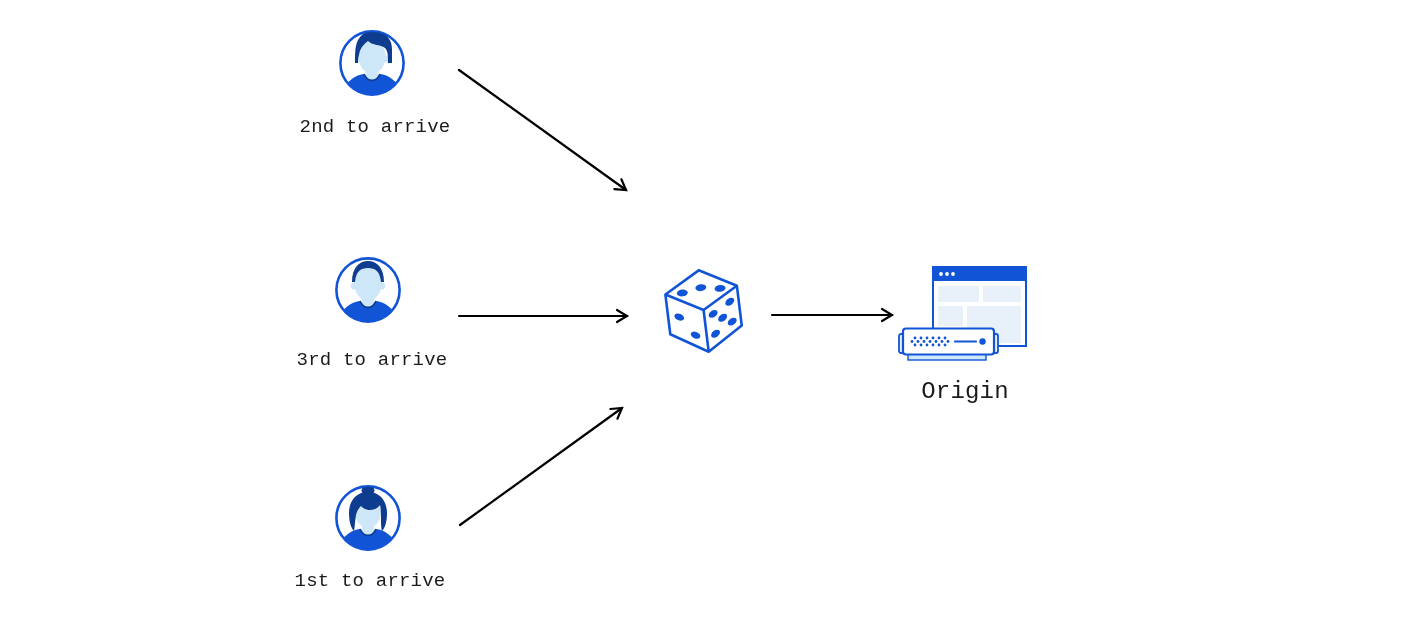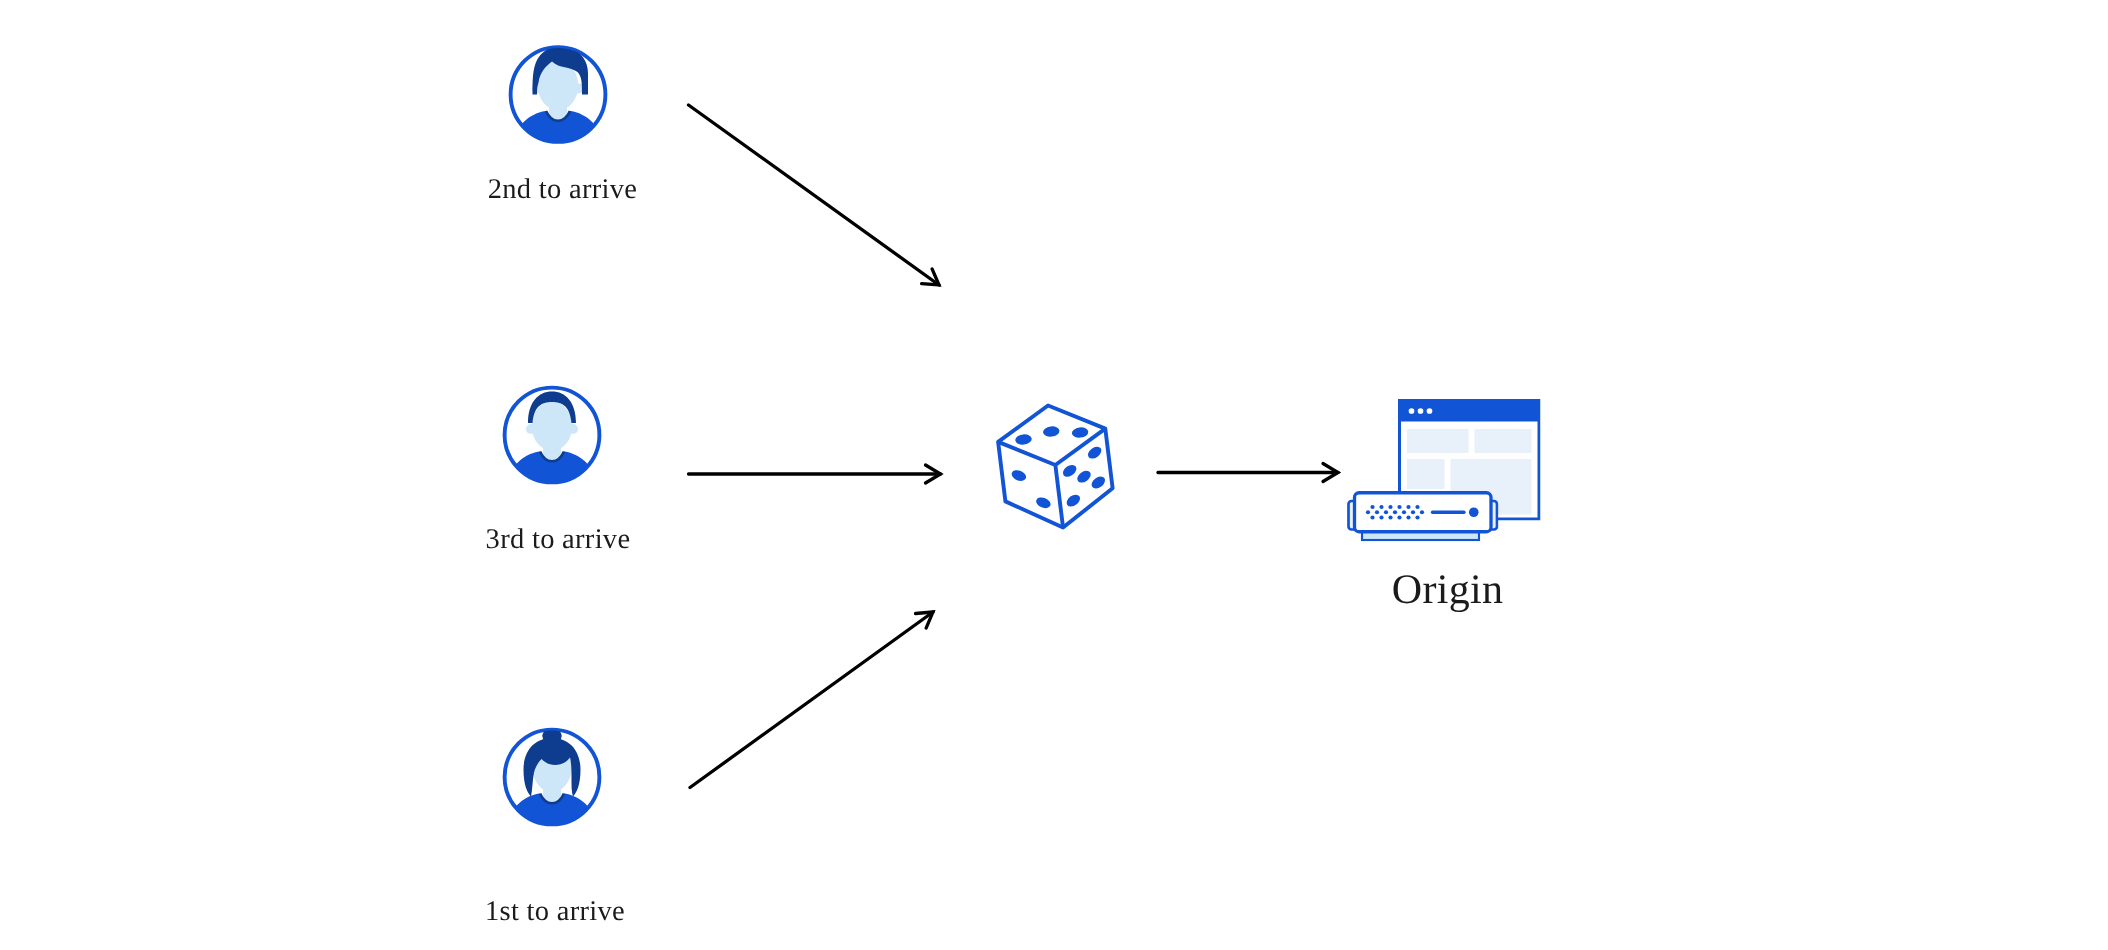--- a/index.html
+++ b/index.html
@@ -2,28 +2,28 @@
 <html style="--blue: #1254d6; --navy: #0e3d8f; --skin: #cde6f8; --panel: #e8f1fa; --arrow: #000000; --text: #1b1b1b; --bg: #ffffff;"><head>
 <meta charset="utf-8">
 <style>
   :root{
     --blue:#1254d6; --navy:#0e3d8f; --skin:#cde6f8; --panel:#e8f1fa;
     --arrow:#000000; --text:#1b1b1b; --bg:#ffffff;
   }
   html,body{margin:0;padding:0;background:var(--bg);}
   .canvas{
     position:relative;width:1198px;height:633px;background:var(--bg);
-    overflow:hidden;font-family:Liberation Serif, serif;
+    overflow:hidden;font-family:Liberation Mono, monospace;
   }
   .abs{position:absolute;}
   .node-label{
     position:absolute;width:160px;text-align:center;
     color:var(--text);font-size:19px;line-height:1.1;letter-spacing:.2px;
   }
-  .origin-label{font-size:28px;}
+  .origin-label{font-size:24px;}
   
   .f-blue{fill:var(--blue);} .f-navy{fill:var(--navy);} .f-skin{fill:var(--skin);}
   .f-panel{fill:var(--panel);} .f-white{fill:#ffffff;} .f-none{fill:none;}
   .s-blue{stroke:var(--blue);} .s-navy{stroke:var(--navy);} .s-black{stroke:var(--arrow);}
   .dice-rot{transform:rotate(-7deg);}
 </style>
 </head>
 <body>
 
 <div class="canvas">
@@ -87,21 +87,21 @@
       <g clip-path="url(#clipC)">
         <path d="M28,36 h12 v15 h-12 Z" class="f-skin"></path>
         <path d="M4,68 C6,52 18,46 26,45 C28,49.5 31,51.5 34,51.5 C37,51.5 40,49.5 42,45 C50,46 62,52 64,68 Z" class="f-blue"></path>
         <path d="M26,45 C28,49.5 31,51.5 34,51.5 C37,51.5 40,49.5 42,45" class="f-none s-navy" stroke-width="1.8"></path>
         <ellipse cx="34" cy="28" rx="13" ry="16" class="f-skin"></ellipse>
         <ellipse cx="34" cy="6.5" rx="6.5" ry="4.8" class="f-navy"></ellipse>
         <path d="M34,8 C22,8 15,17 15,29 C15,38 17,44 20,47 C21,42 21,36 22,31 C23,27 25,24 27,22 C30,25 33,26 36,26 C40,26 44,24 46,21 C47,25 47,31 47,36 C47,40 47,44 48,47 C51,44 53,38 53,29 C53,17 46,8 34,8 Z" class="f-navy"></path>
       </g>
     </svg>
   </div>
-  <div class="node-label" style="left:290px;top:598px;">1st to arrive</div>
+  <div class="node-label" style="left:290px;top:571px;">1st to arrive</div>
 
   <div class="abs dice-rot" style="left:665px;top:268px;">
     <svg width="78" height="86" viewBox="0 0 78 86">
       <path d="M39,2 L75,22 L75,62 L39,84 L3,62 L3,22 Z" class="f-white s-blue" stroke-width="2.6" stroke-linejoin="round"></path>
       <path d="M3,22 L39,42 L75,22 M39,42 L39,84" class="f-none s-blue" stroke-width="2.6" stroke-linejoin="round"></path>
 
       <ellipse cx="20" cy="22.5" rx="5.5" ry="3.4" class="f-blue"></ellipse>
       <ellipse cx="39" cy="19.5" rx="5.5" ry="3.4" class="f-blue"></ellipse>
       <ellipse cx="58" cy="22.5" rx="5.5" ry="3.4" class="f-blue"></ellipse>
 

